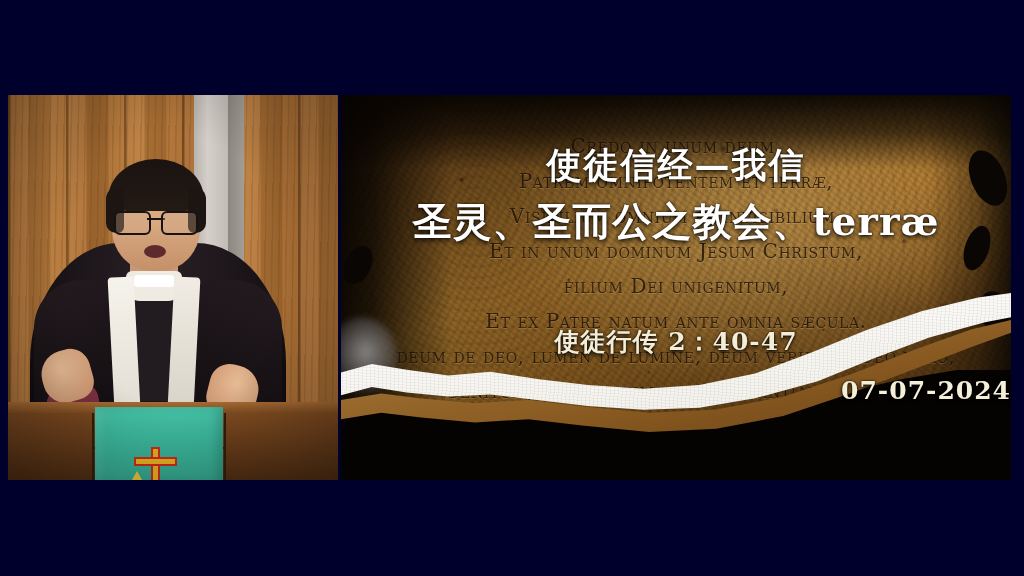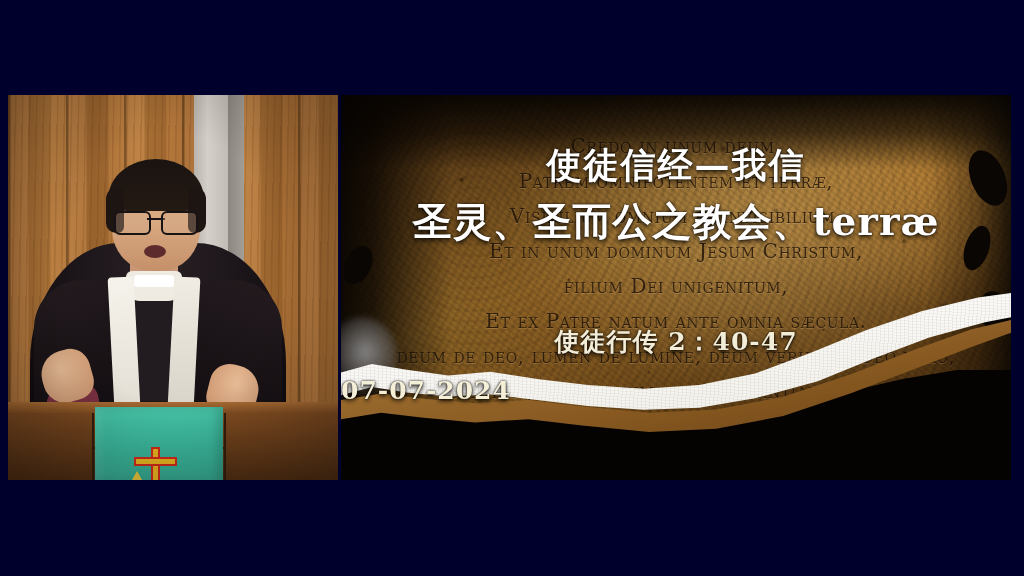--- a/index.html
+++ b/index.html
@@ -259,21 +259,21 @@
   }
   .title-line1{font-size:35px;letter-spacing:2px;line-height:1.25;}
   .title-line2{font-size:39px;letter-spacing:1px;line-height:1.35;margin-top:8px;}
   .ref-line{
     position:absolute;left:0;top:230px;width:100%;text-align:center;
     color:#f3ecd6;font-size:25px;font-weight:bold;letter-spacing:1px;
     font-family:"DejaVu Serif","Liberation Serif",serif;
     text-shadow:0 2px 4px rgba(0,0,0,.9), 0 0 2px rgba(0,0,0,.95);
   }
   .date-line{
-    position:absolute;left:0;top:281px;width:100%;text-align:left;
+    position:absolute;left:0;top:281px;width:100%;text-align:right;
     color:#f6efd8;font-size:25px;font-weight:bold;letter-spacing:1px;
     font-family:"DejaVu Serif","Liberation Serif",serif;
     text-shadow:0 2px 4px rgba(0,0,0,.9), 0 0 2px rgba(0,0,0,.95);
   }
 </style>
 </head>
 <body>
 
 <div id="stage">
 

